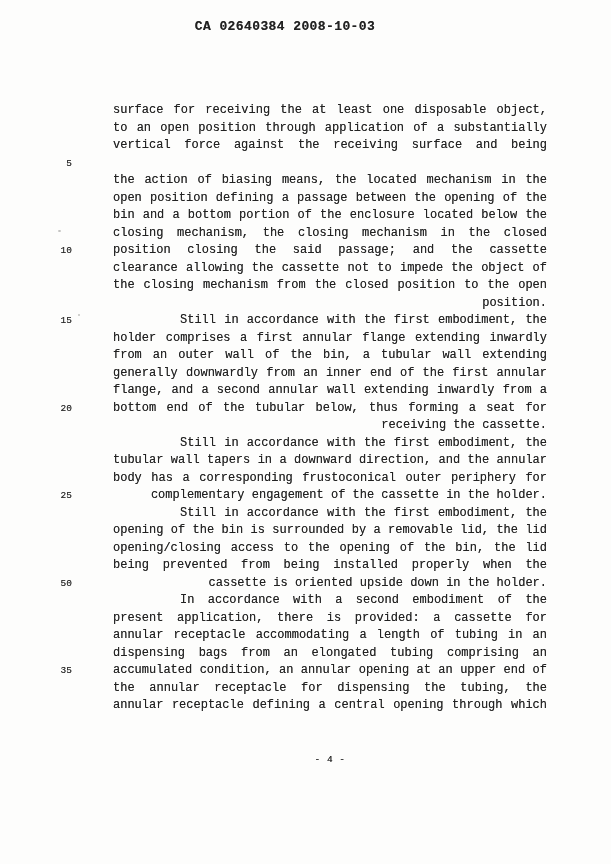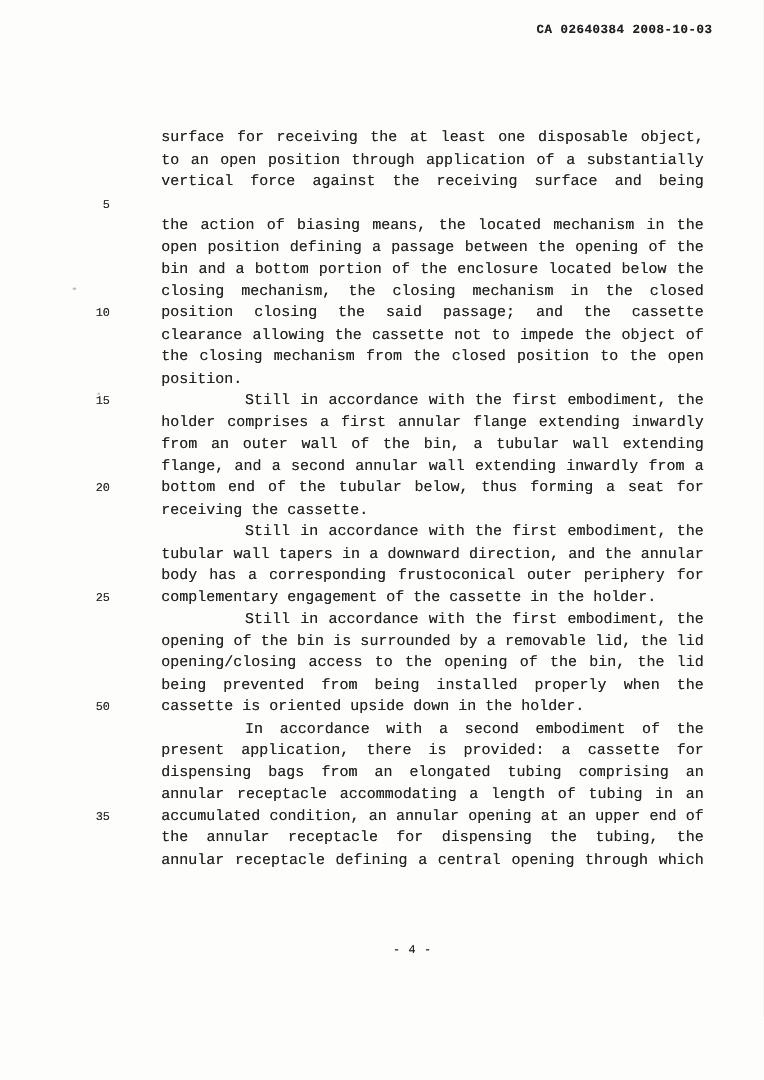--- a/index.html
+++ b/index.html
@@ -11,52 +11,51 @@
     font-family: "Liberation Mono", "DejaVu Sans Mono", monospace;
     color: #222;
     overflow: hidden;
     text-shadow: 0 0 0.5px rgba(10,10,10,0.55);
   }
   .doc-header {
     position: absolute;
     top: 19px;
     left: 0;
     width: 570px;
-    text-align: right;
-    font-size: 10px;
+    text-align: center;
+    font-size: 13px;
     font-weight: bold;
     letter-spacing: 0.4px;
   }
   .text-block {
     position: absolute;
     top: 102px;
     left: 0;
     width: 515px;
-    margin-left: 16px;
   }
   .row {
     display: flex;
     align-items: baseline;
     height: 17.5px;
     line-height: 17.5px;
   }
   .num {
     flex: none;
     width: 72px;
     text-align: right;
     font-size: 9.5px;
     color: #2a2a2a;
   }
   .txt {
     flex: none;
     margin-left: 41px;
     width: 434px;
     font-size: 12px;
     white-space: nowrap;
-    text-align: left;
+    text-align: right;
   }
   .txt.justify {
     white-space: normal;
     text-align: justify;
     text-align-last: justify;
     word-break: keep-all;
   }
   .txt.indent { padding-left: 67px; width: 367px; }
   .page-footer {
     position: absolute;
@@ -140,20 +139,24 @@
       <div class="row">
         <span class="num"></span>
         <span class="txt justify">holder comprises a first annular flange extending inwardly</span>
       </div>
       <div class="row">
         <span class="num"></span>
         <span class="txt justify">from an outer wall of the bin, a tubular wall extending</span>
       </div>
       <div class="row">
         <span class="num"></span>
+        <span class="txt justify">generally downwardly from an inner end of the first annular</span>
+      </div>
+      <div class="row">
+        <span class="num"></span>
         <span class="txt justify">flange, and a second annular wall extending inwardly from a</span>
       </div>
       <div class="row">
         <span class="num">20</span>
         <span class="txt justify">bottom end of the tubular below, thus forming a seat for</span>
       </div>
       <div class="row">
         <span class="num"></span>
         <span class="txt">receiving the cassette.</span>
       </div>
@@ -196,25 +199,25 @@
       <div class="row">
         <span class="num"></span>
         <span class="txt justify indent">In accordance with a second embodiment of the</span>
       </div>
       <div class="row">
         <span class="num"></span>
         <span class="txt justify">present application, there is provided: a cassette for</span>
       </div>
       <div class="row">
         <span class="num"></span>
+        <span class="txt justify">annular receptacle accommodating a length of tubing in an</span>
+      </div>
+      <div class="row">
+        <span class="num"></span>
         <span class="txt justify">dispensing bags from an elongated tubing comprising an</span>
-      </div>
-      <div class="row">
-        <span class="num"></span>
-        <span class="txt justify">annular receptacle accommodating a length of tubing in an</span>
       </div>
       <div class="row">
         <span class="num">35</span>
         <span class="txt justify">accumulated condition, an annular opening at an upper end of</span>
       </div>
       <div class="row">
         <span class="num"></span>
         <span class="txt justify">the annular receptacle for dispensing the tubing, the</span>
       </div>
       <div class="row">

